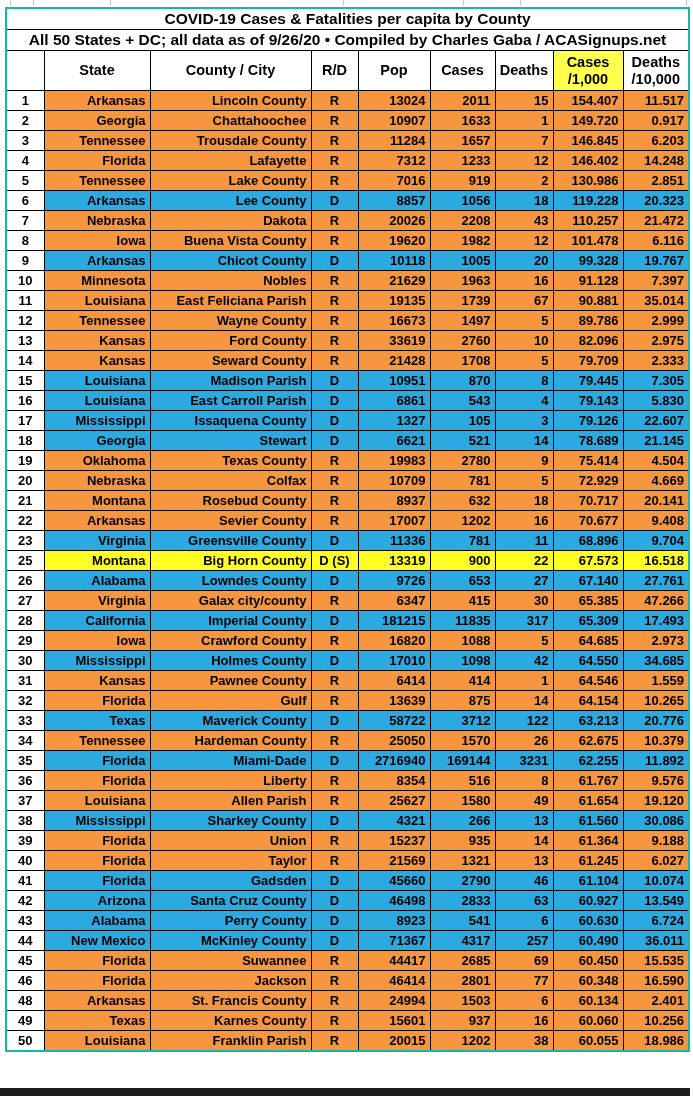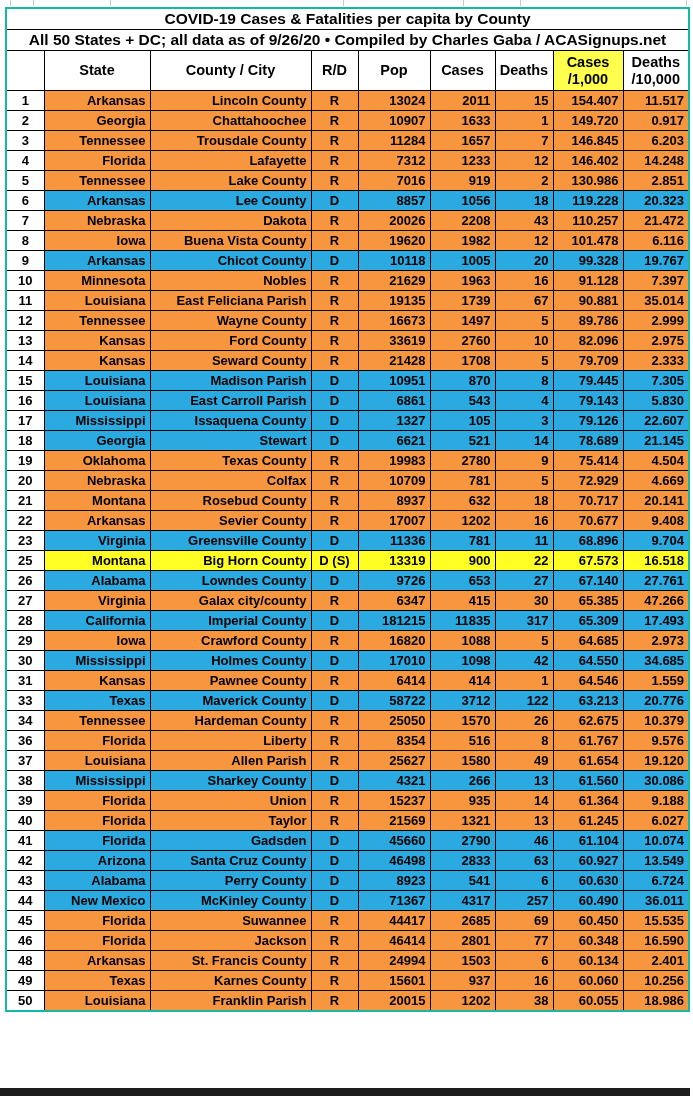--- a/index.html
+++ b/index.html
@@ -449,20 +449,31 @@
           <td class="c0">31</td>
           <td class="c1">Kansas</td>
           <td class="c2">Pawnee County</td>
           <td class="c3">R</td>
           <td class="c4">6414</td>
           <td class="c5">414</td>
           <td class="c6">1</td>
           <td class="c7">64.546</td>
           <td class="c8">1.559</td>
         </tr>
+        <tr class="data-row rep">
+          <td class="c0">32</td>
+          <td class="c1">Florida</td>
+          <td class="c2">Gulf</td>
+          <td class="c3">R</td>
+          <td class="c4">13639</td>
+          <td class="c5">875</td>
+          <td class="c6">14</td>
+          <td class="c7">64.154</td>
+          <td class="c8">10.265</td>
+        </tr>
         <tr class="data-row dem">
           <td class="c0">33</td>
           <td class="c1">Texas</td>
           <td class="c2">Maverick County</td>
           <td class="c3">D</td>
           <td class="c4">58722</td>
           <td class="c5">3712</td>
           <td class="c6">122</td>
           <td class="c7">63.213</td>
           <td class="c8">20.776</td>
@@ -471,20 +482,31 @@
           <td class="c0">34</td>
           <td class="c1">Tennessee</td>
           <td class="c2">Hardeman County</td>
           <td class="c3">R</td>
           <td class="c4">25050</td>
           <td class="c5">1570</td>
           <td class="c6">26</td>
           <td class="c7">62.675</td>
           <td class="c8">10.379</td>
         </tr>
+        <tr class="data-row dem">
+          <td class="c0">35</td>
+          <td class="c1">Florida</td>
+          <td class="c2">Miami-Dade</td>
+          <td class="c3">D</td>
+          <td class="c4">2716940</td>
+          <td class="c5">169144</td>
+          <td class="c6">3231</td>
+          <td class="c7">62.255</td>
+          <td class="c8">11.892</td>
+        </tr>
         <tr class="data-row rep">
           <td class="c0">36</td>
           <td class="c1">Florida</td>
           <td class="c2">Liberty</td>
           <td class="c3">R</td>
           <td class="c4">8354</td>
           <td class="c5">516</td>
           <td class="c6">8</td>
           <td class="c7">61.767</td>
           <td class="c8">9.576</td>

